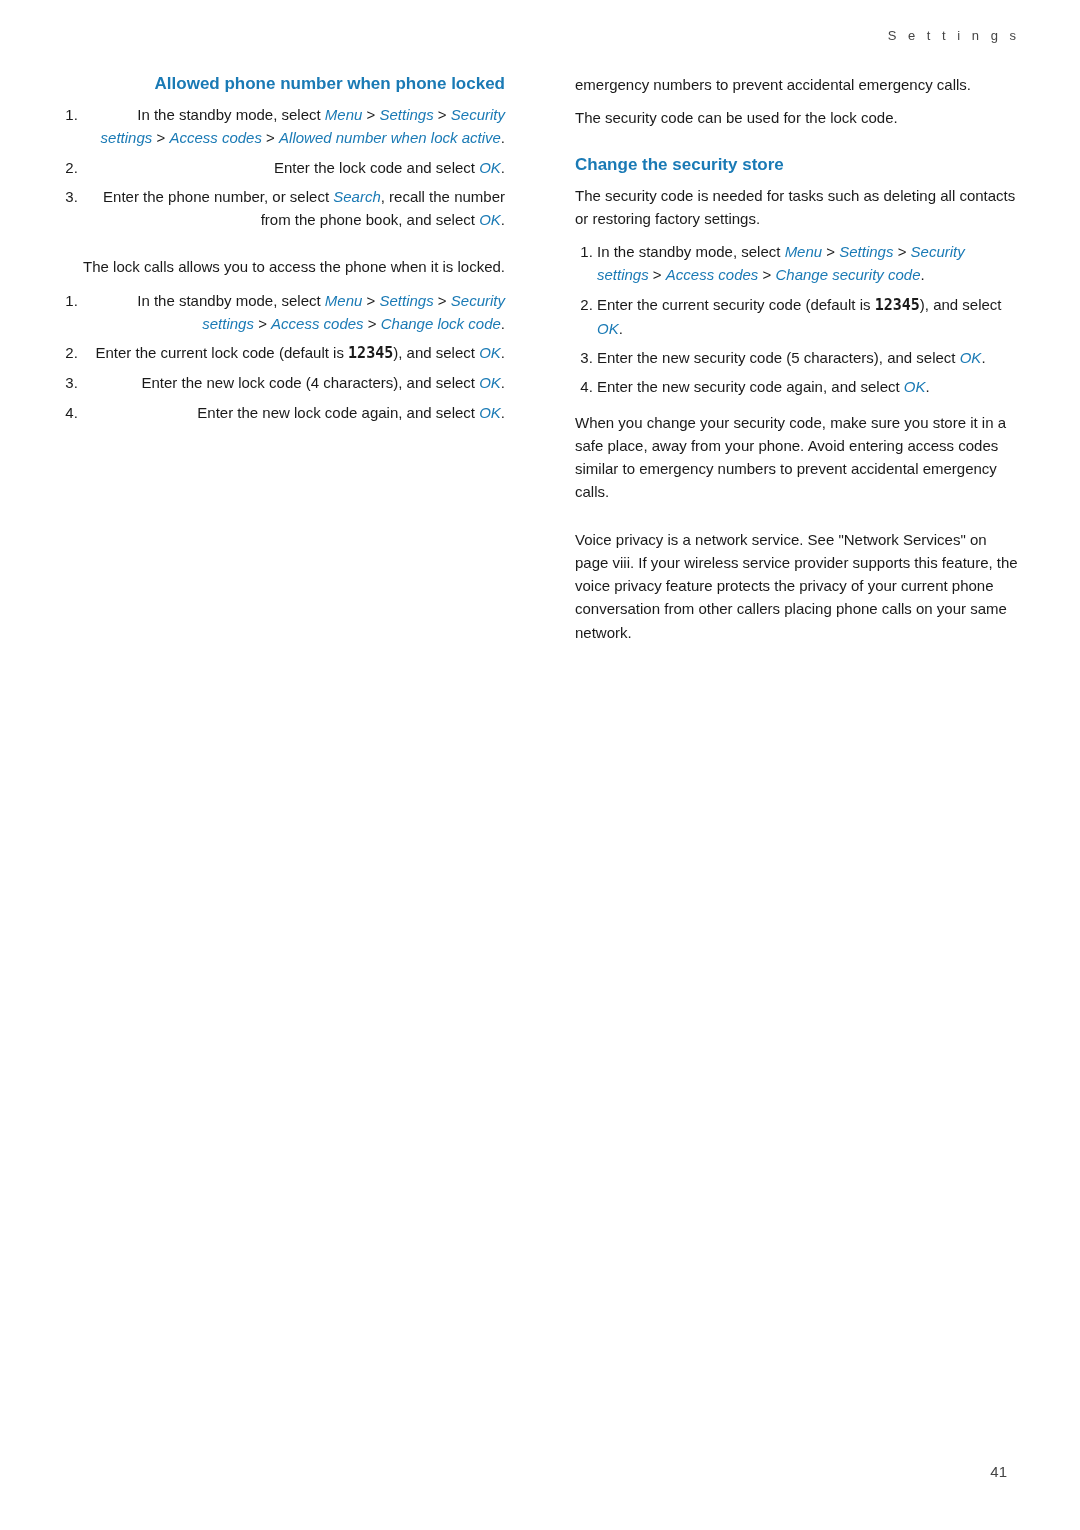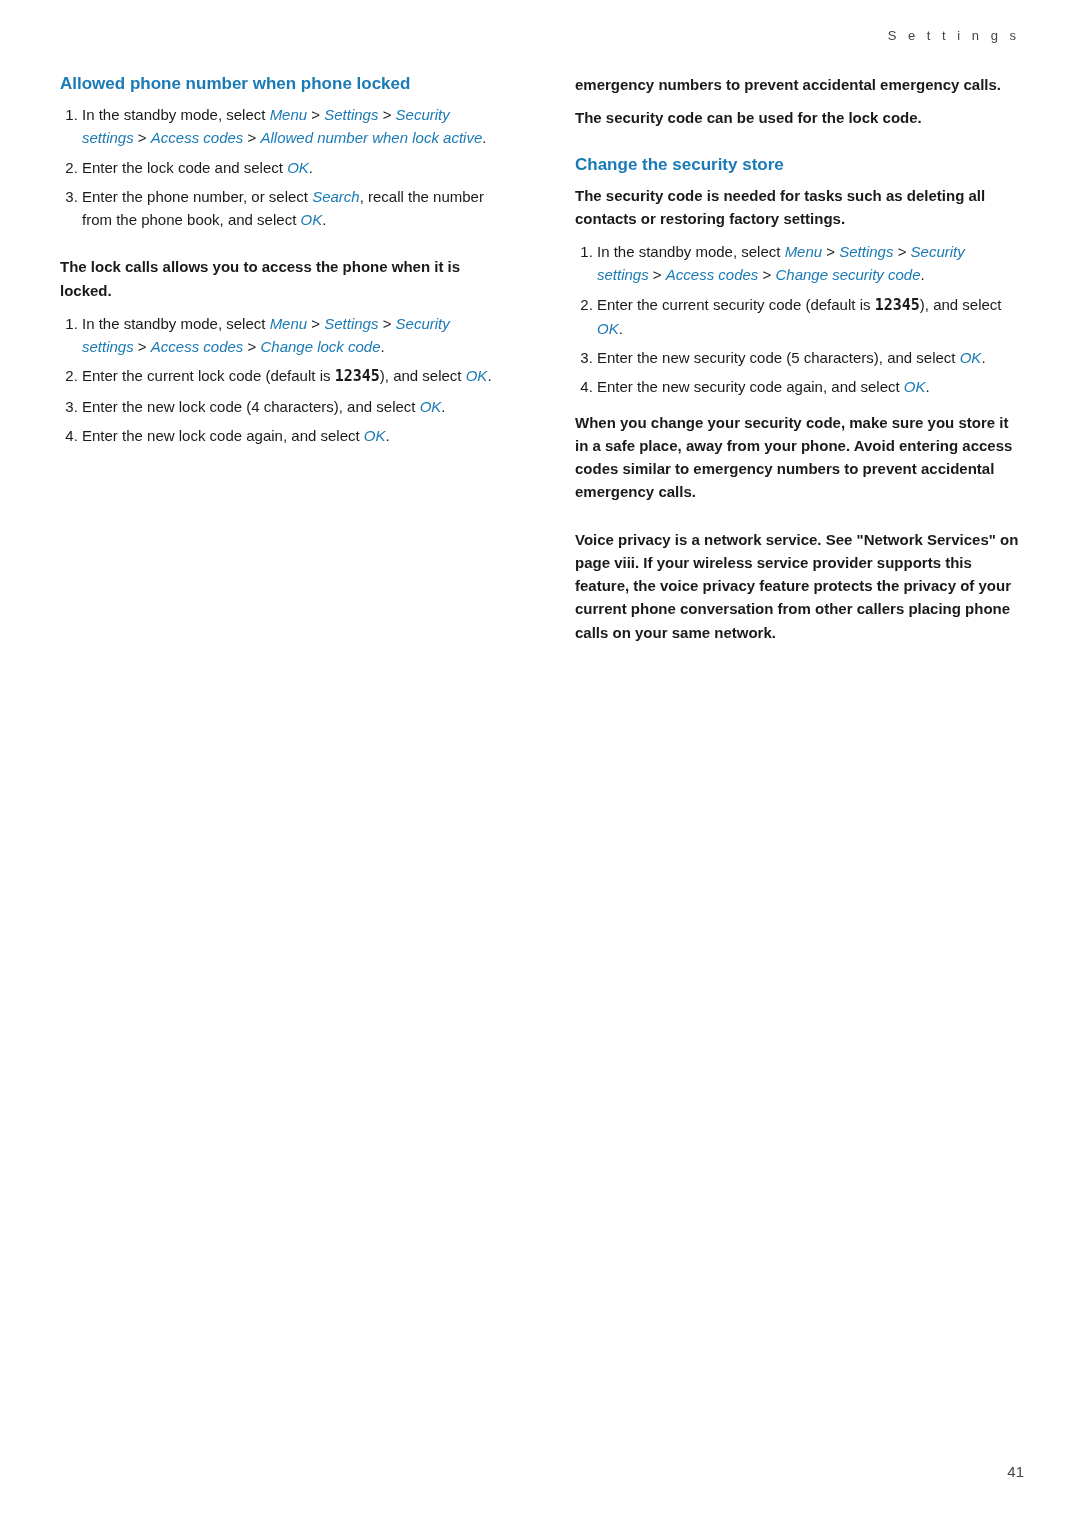--- a/index.html
+++ b/index.html
@@ -28,40 +28,40 @@
 
     .page-content {
       display: grid;
       grid-template-columns: 1fr 1fr;
       gap: 0 50px;
       padding: 20px 60px 60px 60px;
     }
 
     .left-col {
       padding-right: 10px;
+      text-align: right;
     }
 
     .right-col {
       padding-left: 10px;
     }
 
     .section-heading {
       color: #1a7ab5;
       font-size: 17px;
       font-weight: 700;
       margin-bottom: 8px;
       line-height: 1.3;
     }
 
     .section-text {
       font-size: 15px;
       line-height: 1.55;
       margin-bottom: 10px;
       color: #1a1a1a;
-      font-weight: bold;
     }
 
     .italic-link {
       color: #1a7ab5;
       font-style: italic;
       text-decoration: none;
     }
 
     .ok-link {
       color: #1a7ab5;
@@ -96,21 +96,21 @@
       color: #1a7ab5;
       font-size: 22px;
       font-weight: 700;
       margin-bottom: 10px;
       margin-top: 30px;
     }
 
     .page-number {
       position: absolute;
       bottom: 50px;
-      right: 56px;
+      right: 73px;
       font-size: 15px;
       color: #444;
     }
   </style>
 </head>
 <body>
 
 <div class="page-header">S e t t i n g s</div>
 
 <div class="page-content">

